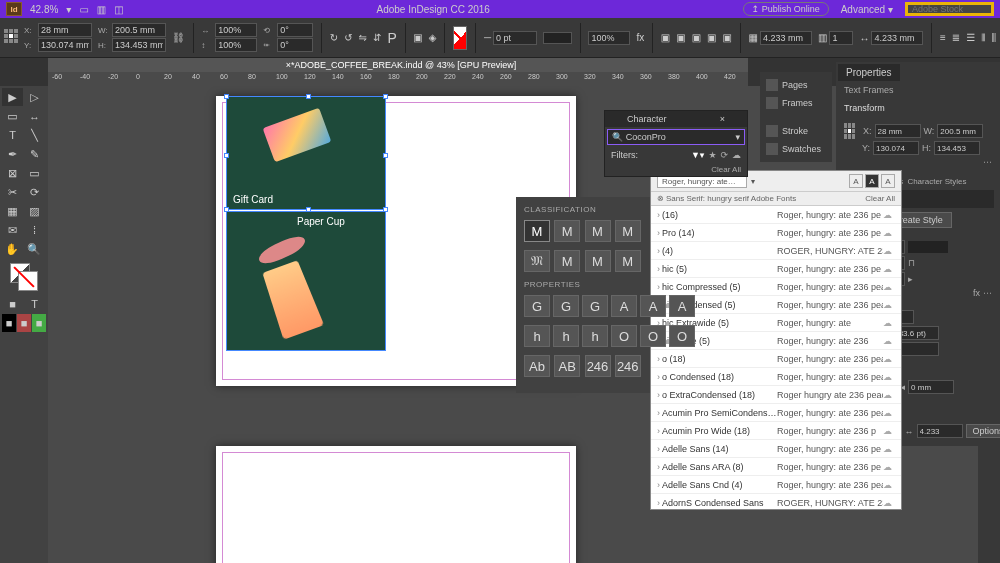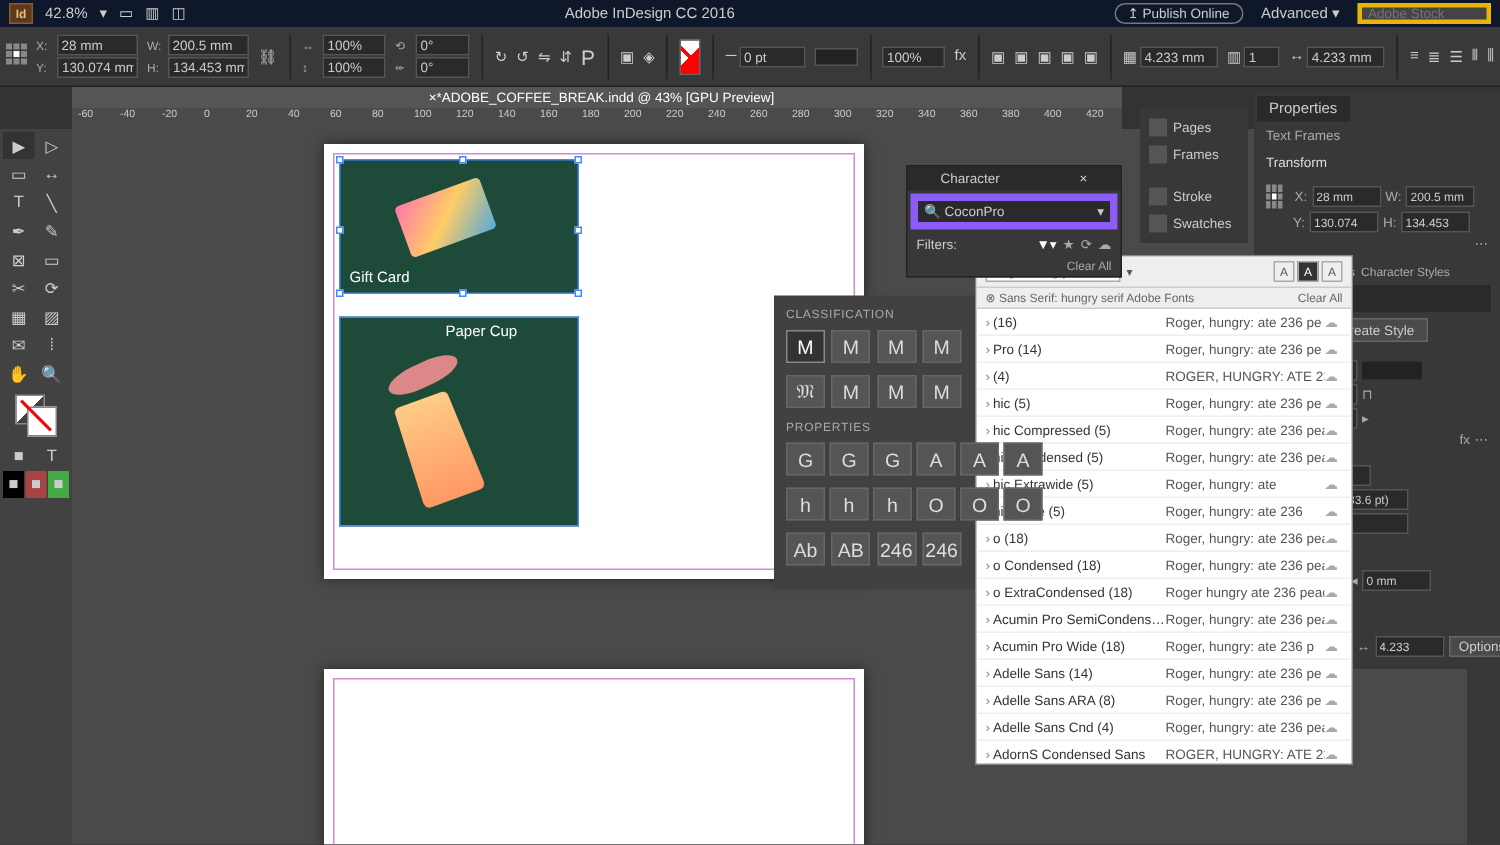--- a/index.html
+++ b/index.html
@@ -1,18 +1,18 @@
 <!DOCTYPE html>
 <html><head>
 <meta charset="utf-8">
 <style>
 * { margin: 0; padding: 0; box-sizing: border-box; font-family: 'Segoe UI', Tahoma, sans-serif; }
 body { background: #333; color: #ccc; font-size: 10px; width: 1000px; height: 563px; overflow: hidden; position: relative; }
 
-.titlebar { height: 18px; background: #0f172a; display: flex; align-items: center; justify-content: space-between; padding: 0 6px; font-size: 10px; }
+.titlebar { height: 18px; background: #6d28d9; display: flex; align-items: center; justify-content: space-between; padding: 0 6px; font-size: 10px; }
 .titlebar-left { display: flex; gap: 8px; align-items: center; }
 .titlebar-center { color: #ccc; }
 .titlebar-right { display: flex; gap: 8px; align-items: center; }
 .id-logo { width: 16px; height: 14px; background: #5a3a1a; border: 1px solid #8a5a2a; display: flex; align-items: center; justify-content: center; font-size: 8px; color: #f8b878; font-weight: bold; }
 .publish-btn { border: 1px solid #777; border-radius: 10px; padding: 1px 8px; font-size: 9px; }
 .dropdown-small { font-size: 10px; padding: 1px 4px; }
 .search-box { background: #444; border: 3px solid #eab308; width: 89px; height: 14px; font-size: 9px; padding: 0 4px; color: #aaa; }
 
 .control-bar { height: 40px; background: #393939; border-bottom: 1px solid #222; display: flex; align-items: center; padding: 2px 4px; gap: 6px; }
 .ctrl-group { display: flex; flex-direction: column; gap: 1px; }
@@ -61,21 +61,21 @@
 .prop-panel { position: absolute; top: 62px; right: 0; width: 164px; background: #383838; padding: 2px; font-size: 9px; }
 .prop-tab { background: #2a2a2a; padding: 3px 8px; font-size: 10px; display: inline-block; }
 .prop-section { padding: 4px 6px; color: #aaa; }
 .prop-row { display: flex; align-items: center; gap: 3px; margin: 2px 0; }
 .prop-input { background: #2a2a2a; border: 1px solid #555; color: #ccc; width: 46px; height: 14px; font-size: 8px; padding: 0 2px; }
 .prop-btn { background: #4a4a4a; border: 1px solid #666; padding: 2px 8px; font-size: 9px; color: #ccc; margin: 4px auto; display: block; }
 .mini-icon { width: 12px; height: 12px; background: #555; }
 
 .char-panel { position: absolute; top: 110px; left: 604px; width: 144px; background: #383838; border: 1px solid #222; font-size: 9px; z-index: 5; }
 .char-panel .hdr { background: #2a2a2a; padding: 3px 22px; display: flex; justify-content: space-between; }
-.char-panel .font-sel { background: #2a2a2a; border: 5px solid #8b5cf6; margin: 2px; padding: 2px 4px; display: flex; justify-content: space-between; }
+.char-panel .font-sel { background: #2a2a2a; border: 1px solid #8b5cf6; margin: 2px; padding: 2px 4px; display: flex; justify-content: space-between; }
 .char-tabs { display: flex; gap: 8px; padding: 3px 6px; color: #aaa; }
 .char-tabs .active { color: #fff; border-bottom: 1px solid #fff; }
 .char-filter { display: flex; align-items: center; gap: 6px; padding: 3px 6px; justify-content: space-between;}
 .char-filter-icons { display: flex; gap: 4px; }
 .char-filter-icons span { color: #aaa; }
 .clear-all { text-align: right; padding: 2px 6px; color: #aaa; font-size: 8px; }
 
 .class-panel { position: absolute; top: 197px; left: 516px; width: 134px; background: #414141; padding: 8px; z-index: 6; }
 .class-panel .sect-title { font-size: 8px; color: #aaa; letter-spacing: 0.5px; margin-bottom: 6px; }
 .glyph-grid { display: grid; grid-template-columns: repeat(4, 1fr); gap: 3px; margin-bottom: 8px; }
@@ -295,21 +295,21 @@
     <div class="tool-row">
         <div class="tool" style="background:#000">■</div>
         <div class="tool" style="background:#a44">■</div>
         <div class="tool" style="background:#4a4">■</div>
       </div>
   </div>
 
   <div class="canvas">
     <div class="page page1">
       <div class="page-margin"></div>
-      <div class="img-block sel" style="top:10px;left:10px;width:160px;height:90px">
+      <div class="img-block sel" style="top:0;left:10px;width:160px;height:114px">
         <div class="product" style="top:20px;left:40px;width:60px;height:36px;background:linear-gradient(135deg,#f7a,#fc6,#5ad);transform:rotate(-20deg);border-radius:3px"></div>
         <div class="label-txt" style="bottom:4px;left:6px">Gift Card</div>
         <div class="handle" style="top:-3px;left:-3px"></div>
           <div class="handle" style="top:-3px;right:-3px"></div>
         <div class="handle" style="bottom:-3px;left:-3px"></div>
           <div class="handle" style="bottom:-3px;right:-3px"></div>
         <div class="handle" style="top:-3px;left:50%"></div>
           <div class="handle" style="bottom:-3px;left:50%"></div>
         <div class="handle" style="left:-3px;top:50%"></div>
           <div class="handle" style="right:-3px;top:50%"></div>

